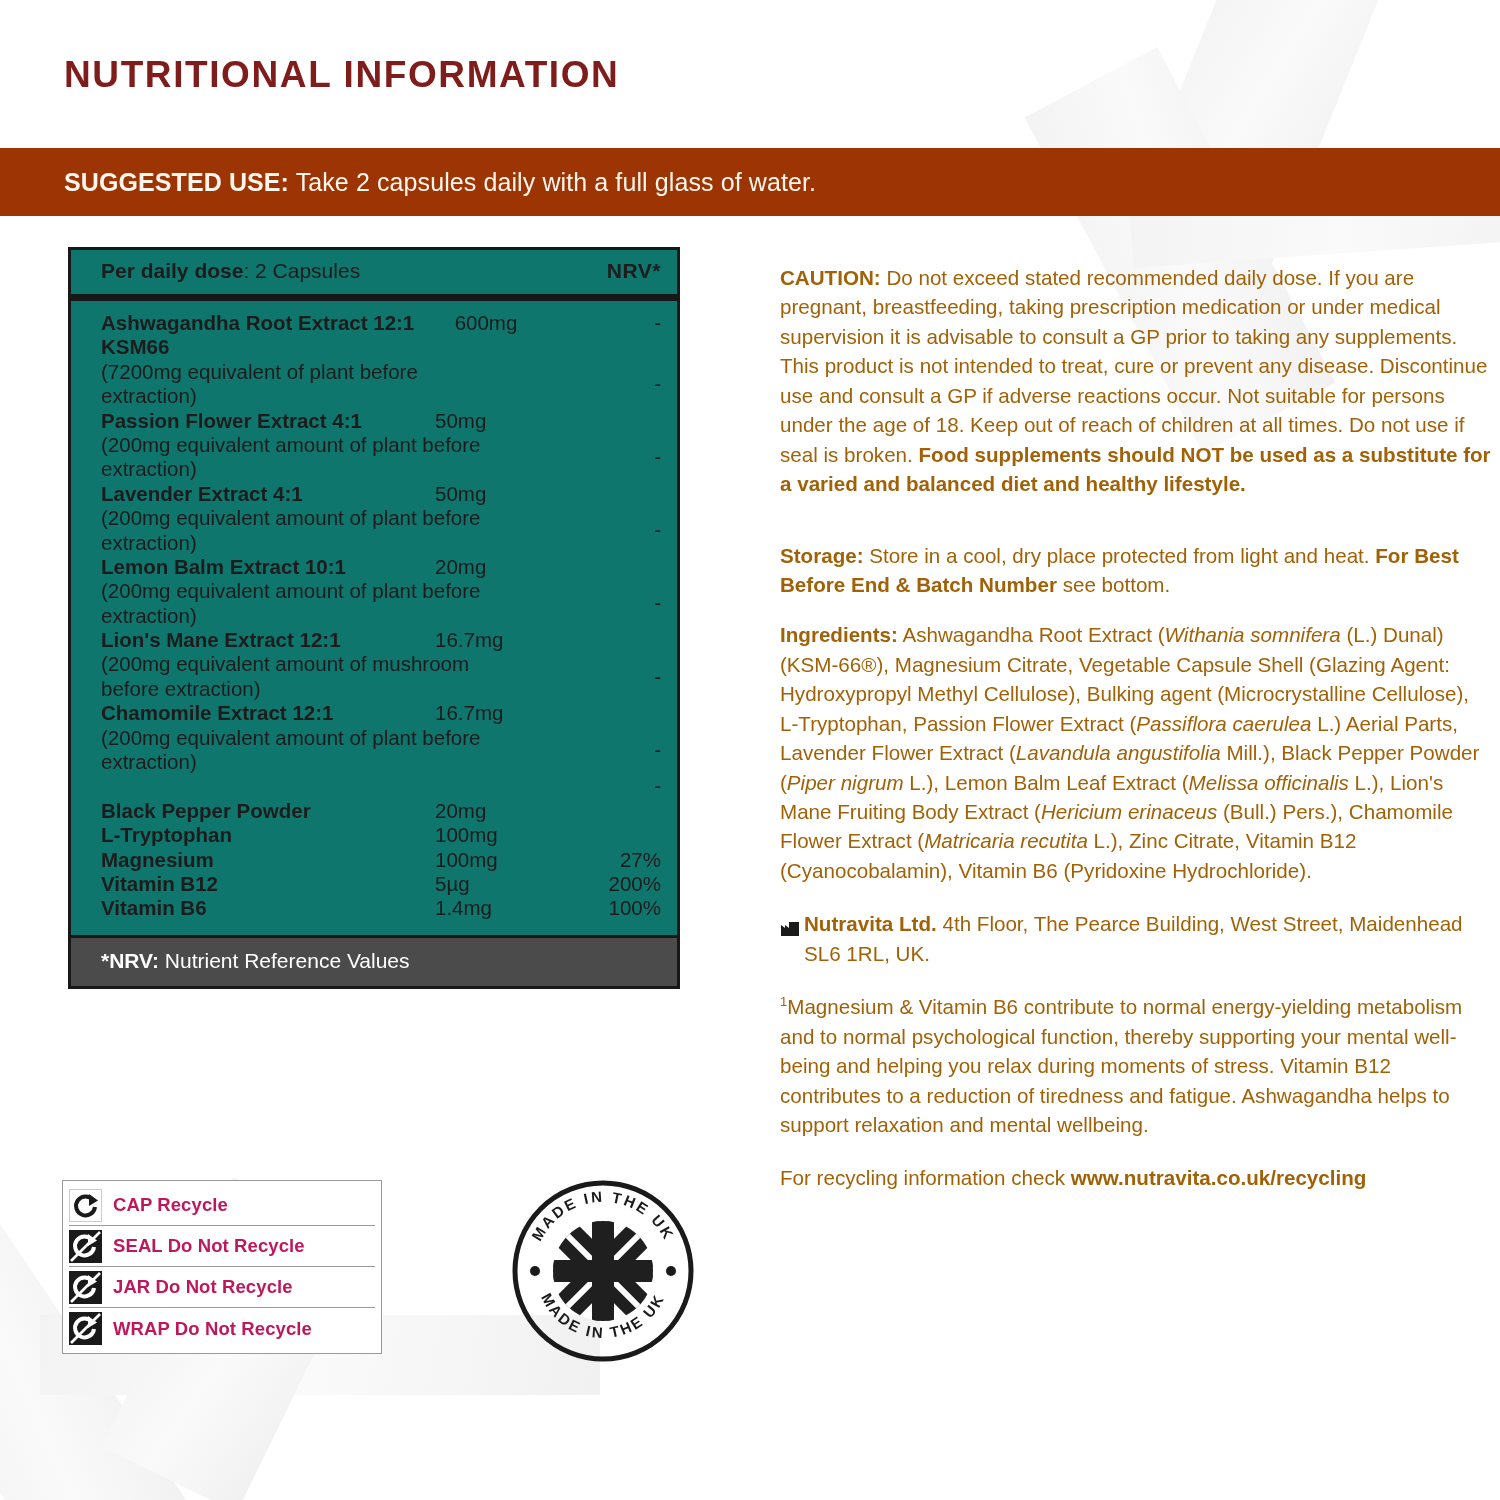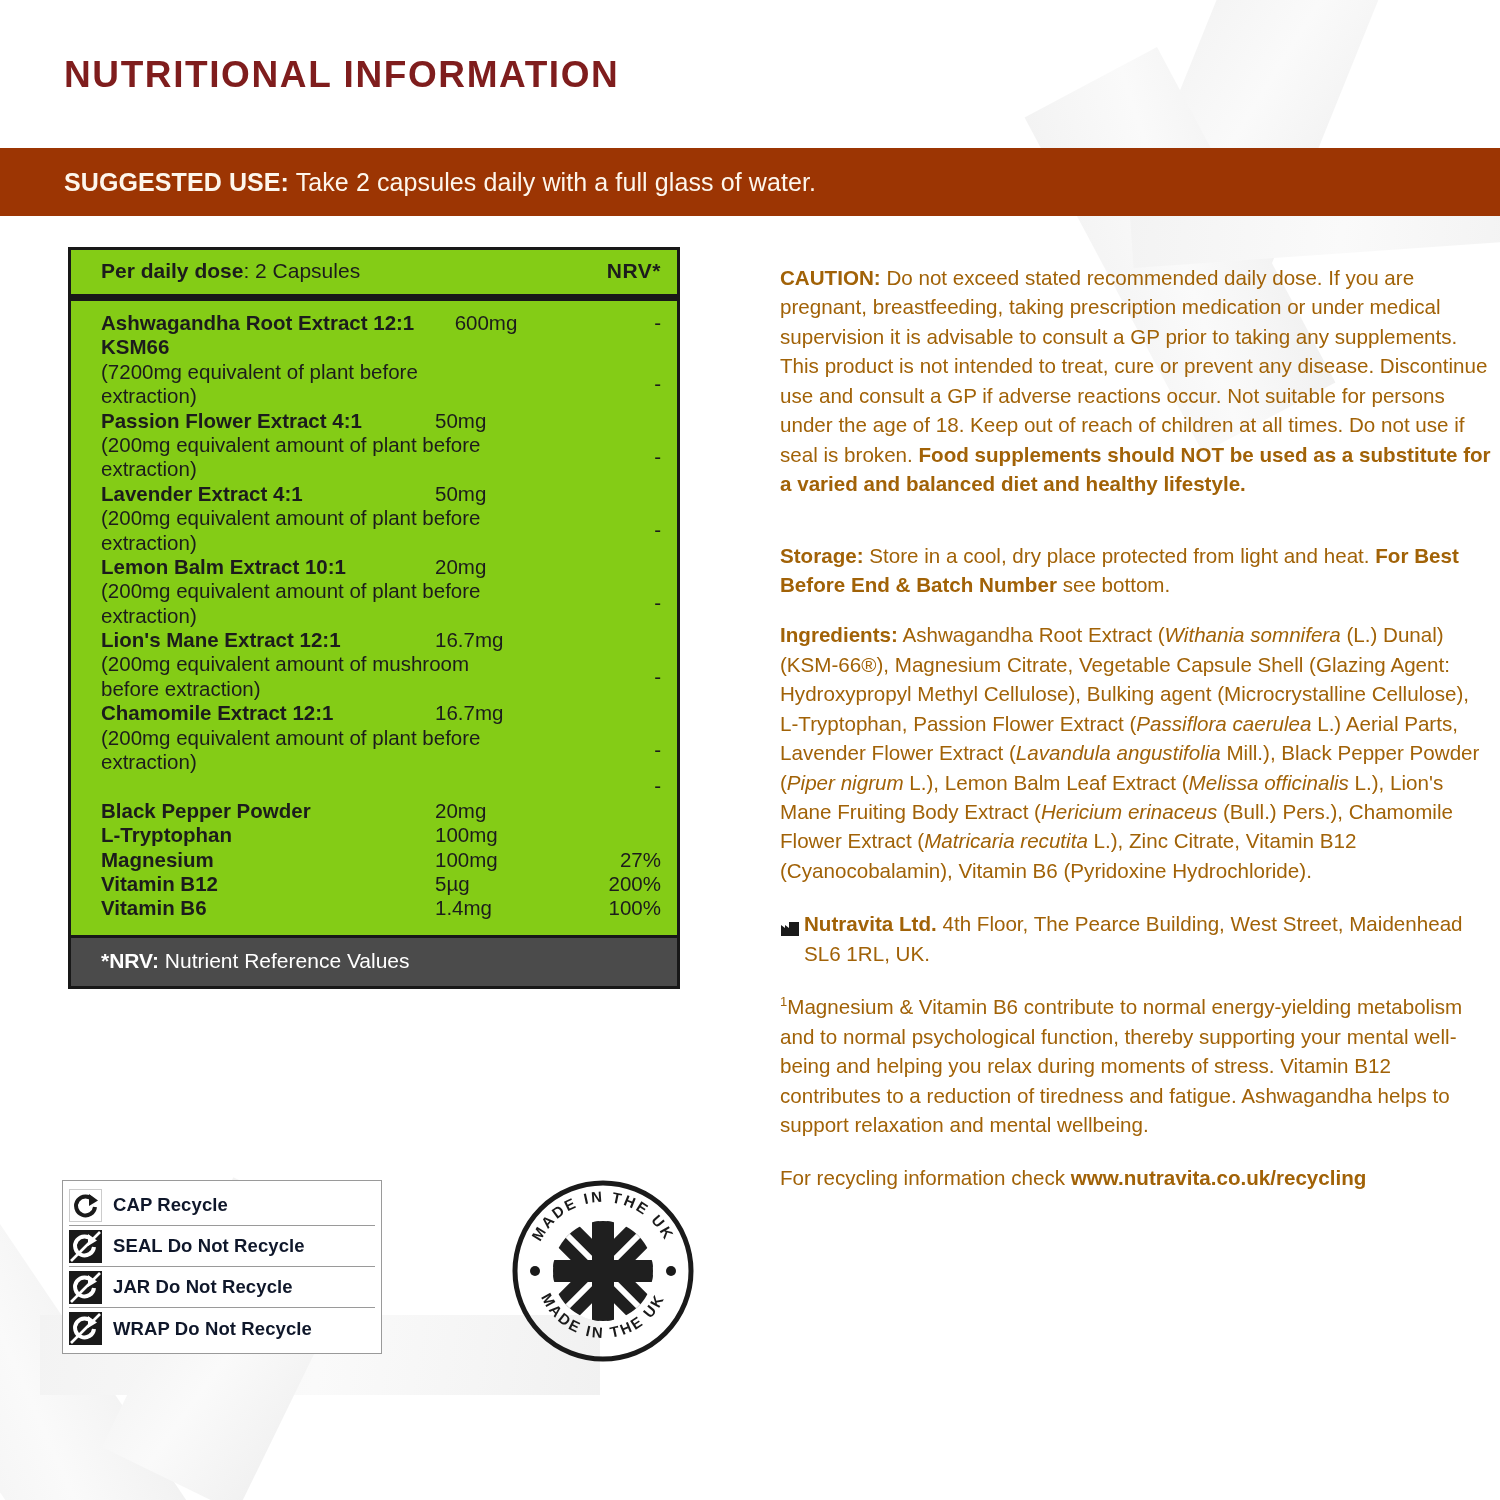--- a/index.html
+++ b/index.html
@@ -88,21 +88,21 @@
     letter-spacing: .1px;
   }
   .banner-text b { font-weight: 700; }
 
   
   .nutri-table {
     position: absolute;
     left: 68px; top: 247px;
     width: 612px;
     border: 3px solid #181818;
-    background: #84cc16;
+    background: #0f766e;
   }
   .nutri-head {
     display: flex;
     align-items: center;
     padding: 9px 16px 11px 30px;
     border-bottom: 7px solid #181818;
     font-size: 21px;
   }
   .nutri-head .h-left { flex: 1; }
   .nutri-head .h-left b { font-weight: 700; }
@@ -156,21 +156,21 @@
     flex: 0 0 33px;
     margin-right: 11px;
     position: relative;
   }
   .rec-ico.light { background: #ffffff; border: 1px solid #cccccc; }
   .rec-ico.dark  { background: #1a1a1a; }
   .rec-ico svg { position: absolute; left: 0; top: 0; }
   .rec-label {
     font-size: 18.5px;
     font-weight: 700;
-    color: #0f172a;
+    color: #be185d;
     letter-spacing: .1px;
   }
 
   
   .uk-badge {
     position: absolute;
     left: 508px; top: 1176px;
     width: 190px; height: 190px;
   }
 

